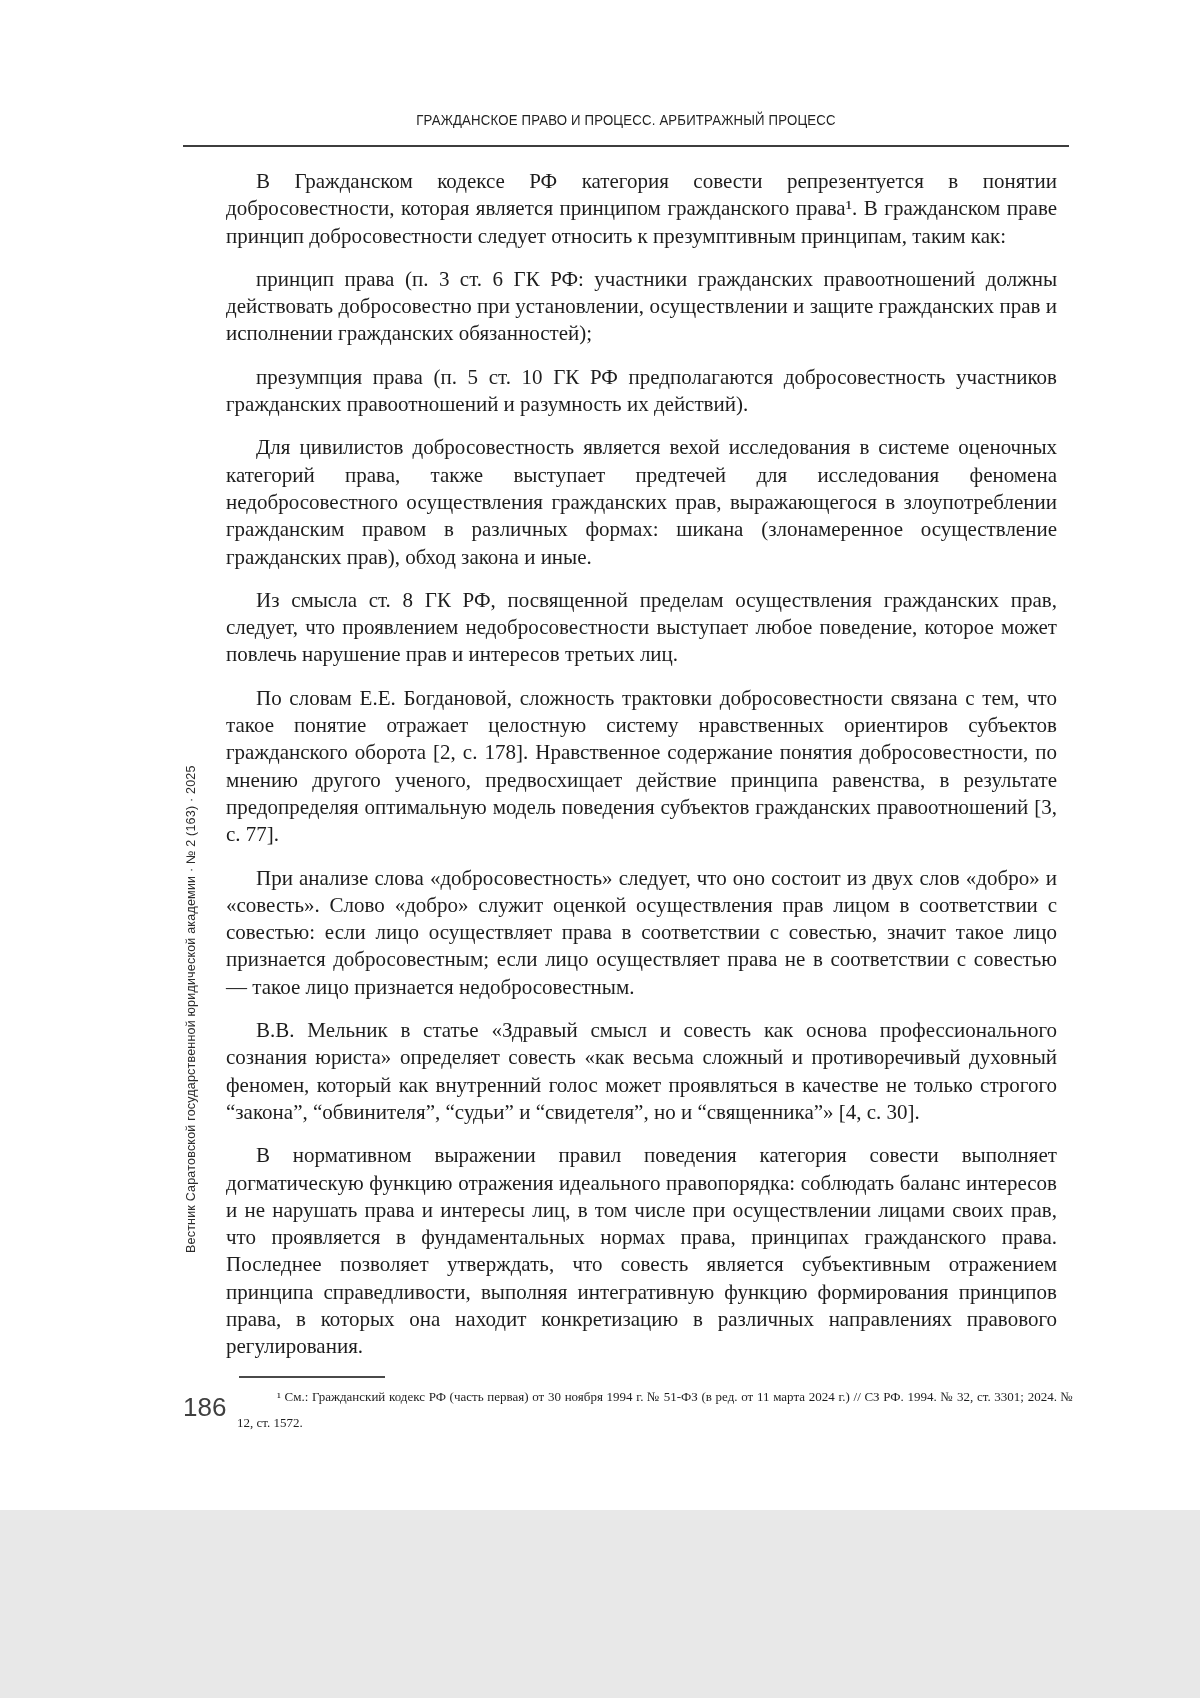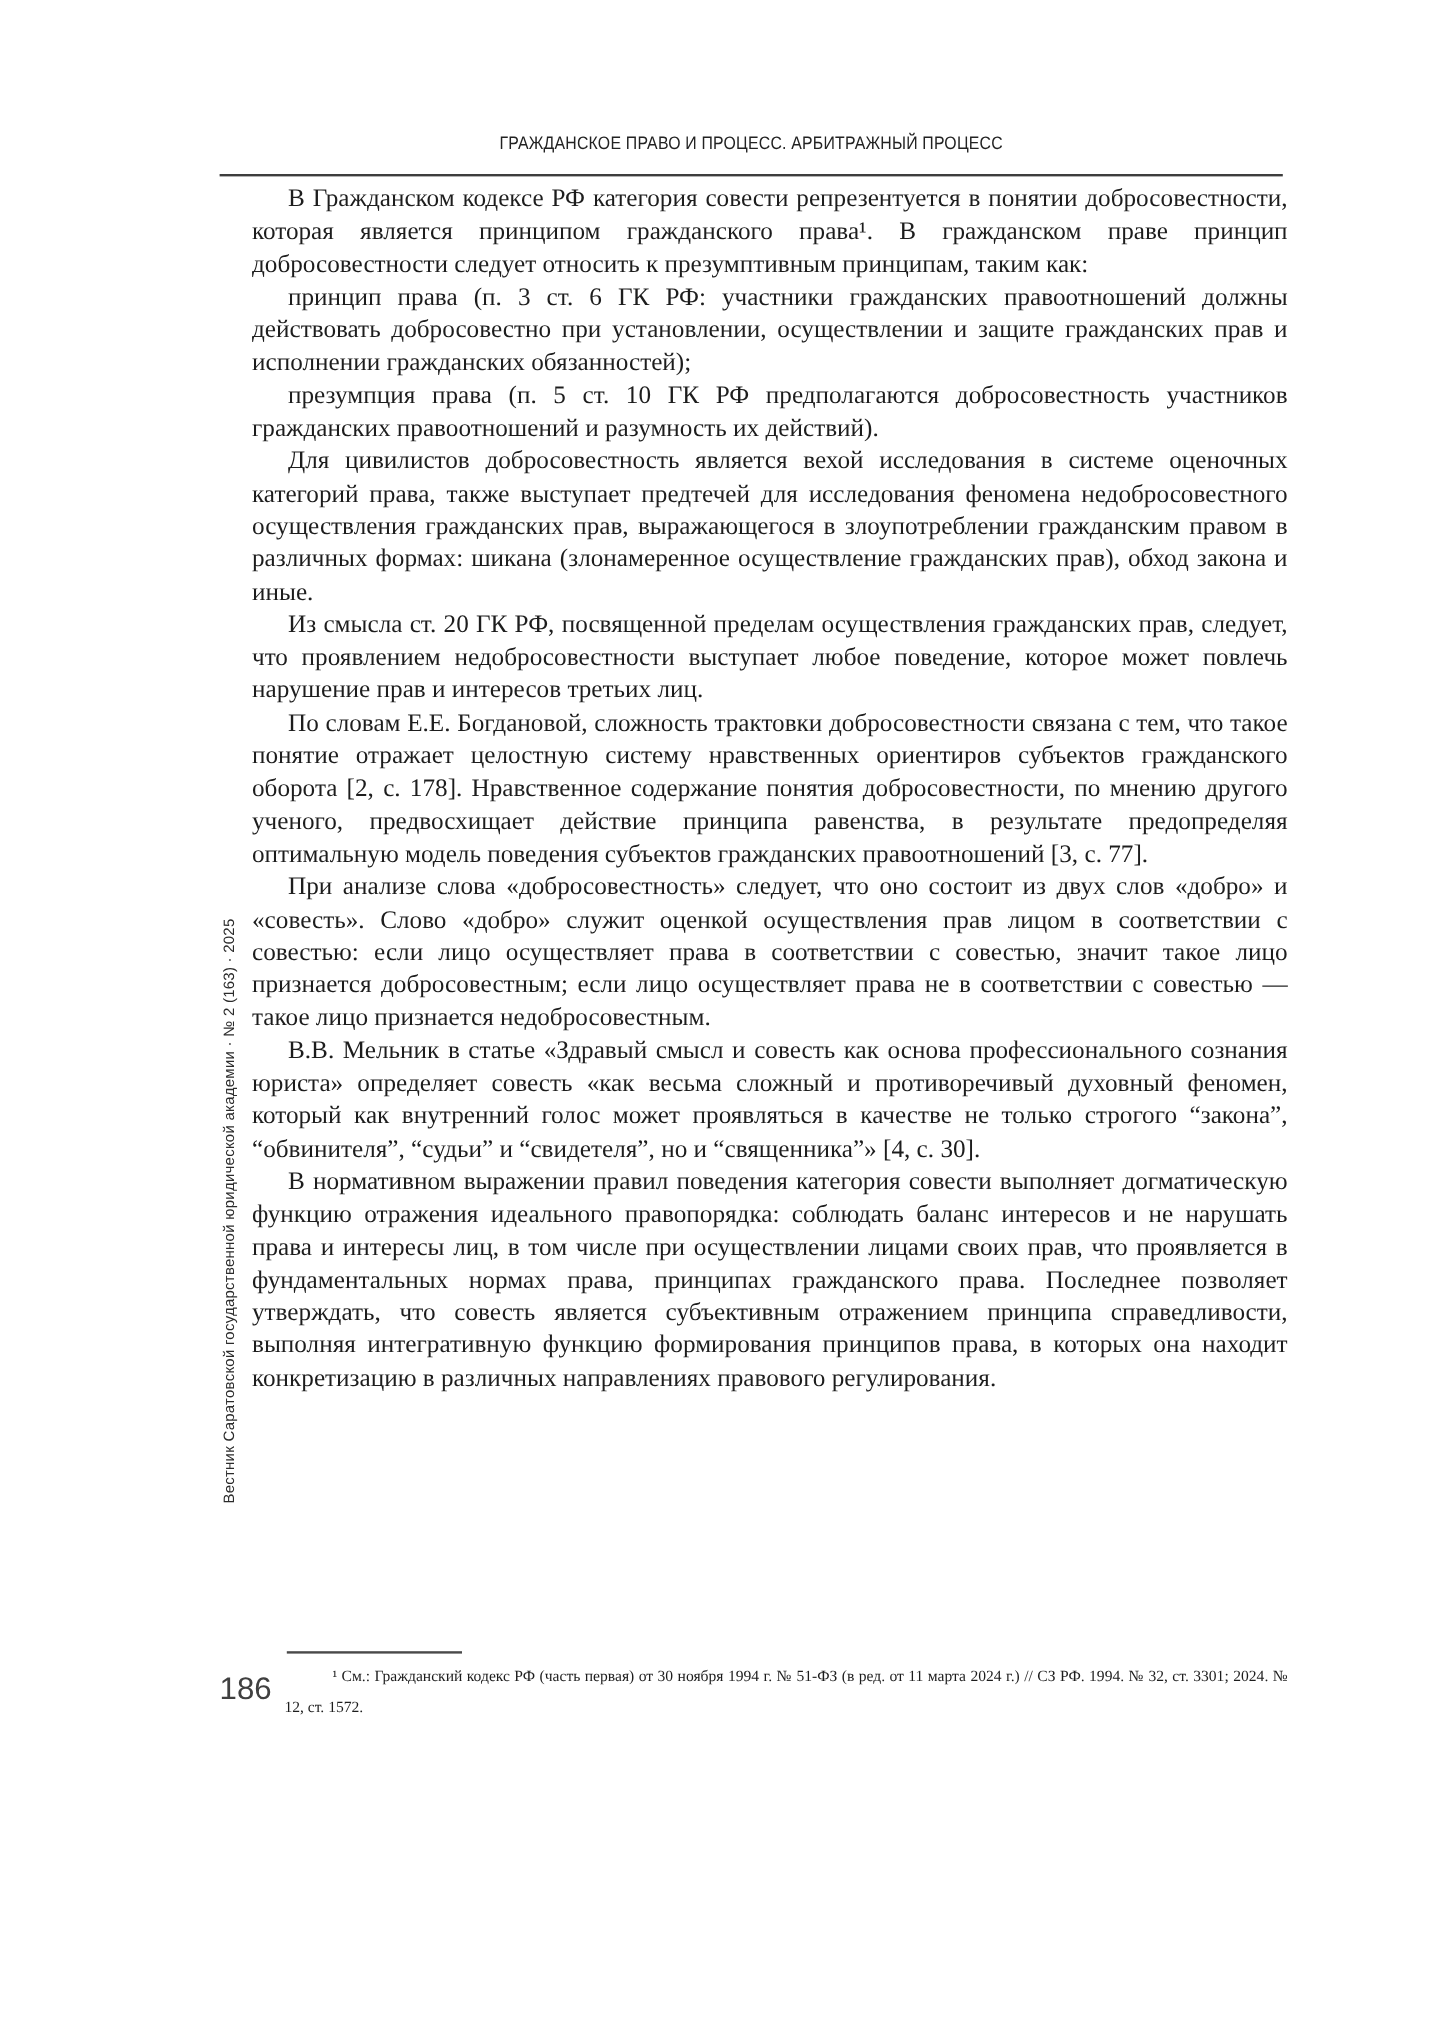--- a/index.html
+++ b/index.html
@@ -1,19 +1,19 @@
 <!DOCTYPE html>
 <html lang="ru"><head>
 <meta charset="utf-8">
 <style>
   html, body { margin: 0; padding: 0; background: #e8e8e8; }
   .page {
     position: relative;
     width: 1200px;
-    height: 1698px;
+    height: 1510px;
     background: #ffffff;
     font-family: "Liberation Serif", "DejaVu Serif", serif;
     color: #1d1d1d;
     overflow: hidden;
     text-decoration: underline;
   }
   .running-header {
     position: absolute;
     top: 111px;
     left: 183px;
@@ -37,21 +37,21 @@
   .body-text {
     position: absolute;
     top: 152px;
     left: 210px;
     width: 863px;
     font-size: 21px;
     line-height: 27.3px;
     text-align: justify;
     hyphens: auto;
   }
-  .body-text p { margin: 0; text-indent: 30px; }
+  .body-text p { margin: 16px; text-indent: 30px; }
   .sidebar-vertical {
     position: absolute;
     left: 184px;
     top: 1253px;
     transform: rotate(-90deg);
     transform-origin: 0 0;
     white-space: nowrap;
     font-family: "Liberation Sans", "DejaVu Sans", sans-serif;
     font-size: 12.5px;
     letter-spacing: 0.2px;
@@ -94,21 +94,21 @@
 
   <div class="header-rule"></div>
 
   <div class="sidebar-vertical">Вестник Саратовской государственной юридической академии · № 2 (163) · 2025</div>
 
   <main class="body-text">
     <p>В Гражданском кодексе РФ категория совести репрезентуется в понятии добросовестности, которая является принципом гражданского права¹. В гражданском праве принцип добросовестности следует относить к презумптивным принципам, таким как:</p>
     <p>принцип права (п. 3 ст. 6 ГК РФ: участники гражданских правоотношений должны действовать добросовестно при установлении, осуществлении и защите гражданских прав и исполнении гражданских обязанностей);</p>
     <p>презумпция права (п. 5 ст. 10 ГК РФ предполагаются добросовестность участников гражданских правоотношений и разумность их действий).</p>
     <p>Для цивилистов добросовестность является вехой исследования в системе оценочных категорий права, также выступает предтечей для исследования феномена недобросовестного осуществления гражданских прав, выражающегося в злоупотреблении гражданским правом в различных формах: шикана (злонамеренное осуществление гражданских прав), обход закона и иные.</p>
-    <p>Из смысла ст. 20 ГК РФ, посвященной пределам осуществления гражданских прав, следует, что проявлением недобросовестности выступает любое поведение, которое может повлечь нарушение прав и интересов третьих лиц.</p>
+    <p>Из смысла ст. 8 ГК РФ, посвященной пределам осуществления гражданских прав, следует, что проявлением недобросовестности выступает любое поведение, которое может повлечь нарушение прав и интересов третьих лиц.</p>
     <p>По словам Е.Е. Богдановой, сложность трактовки добросовестности связана с тем, что такое понятие отражает целостную систему нравственных ориентиров субъектов гражданского оборота [2, с. 178]. Нравственное содержание понятия добросовестности, по мнению другого ученого, предвосхищает действие принципа равенства, в результате предопределяя оптимальную модель поведения субъектов гражданских правоотношений [3, с. 77].</p>
     <p>При анализе слова «добросовестность» следует, что оно состоит из двух слов «добро» и «совесть». Слово «добро» служит оценкой осуществления прав лицом в соответствии с совестью: если лицо осуществляет права в соответствии с совестью, значит такое лицо признается добросовестным; если лицо осуществляет права не в соответствии с совестью — такое лицо признается недобросовестным.</p>
     <p>В.В. Мельник в статье «Здравый смысл и совесть как основа профессионального сознания юриста» определяет совесть «как весьма сложный и противоречивый духовный феномен, который как внутренний голос может проявляться в качестве не только строгого “закона”, “обвинителя”, “судьи” и “свидетеля”, но и “священника”» [4, с. 30].</p>
     <p>В нормативном выражении правил поведения категория совести выполняет догматическую функцию отражения идеального правопорядка: соблюдать баланс интересов и не нарушать права и интересы лиц, в том числе при осуществлении лицами своих прав, что проявляется в фундаментальных нормах права, принципах гражданского права. Последнее позволяет утверждать, что совесть является субъективным отражением принципа справедливости, выполняя интегративную функцию формирования принципов права, в которых она находит конкретизацию в различных направлениях правового регулирования.</p>
   </main>
 
   <div class="footnote-rule"></div>
 
   <div class="footnote">¹ См.: Гражданский кодекс РФ (часть первая) от 30 ноября 1994 г. № 51-ФЗ (в ред. от 11 марта 2024 г.) // СЗ РФ. 1994. № 32, ст. 3301; 2024. № 12, ст. 1572.</div>
 

